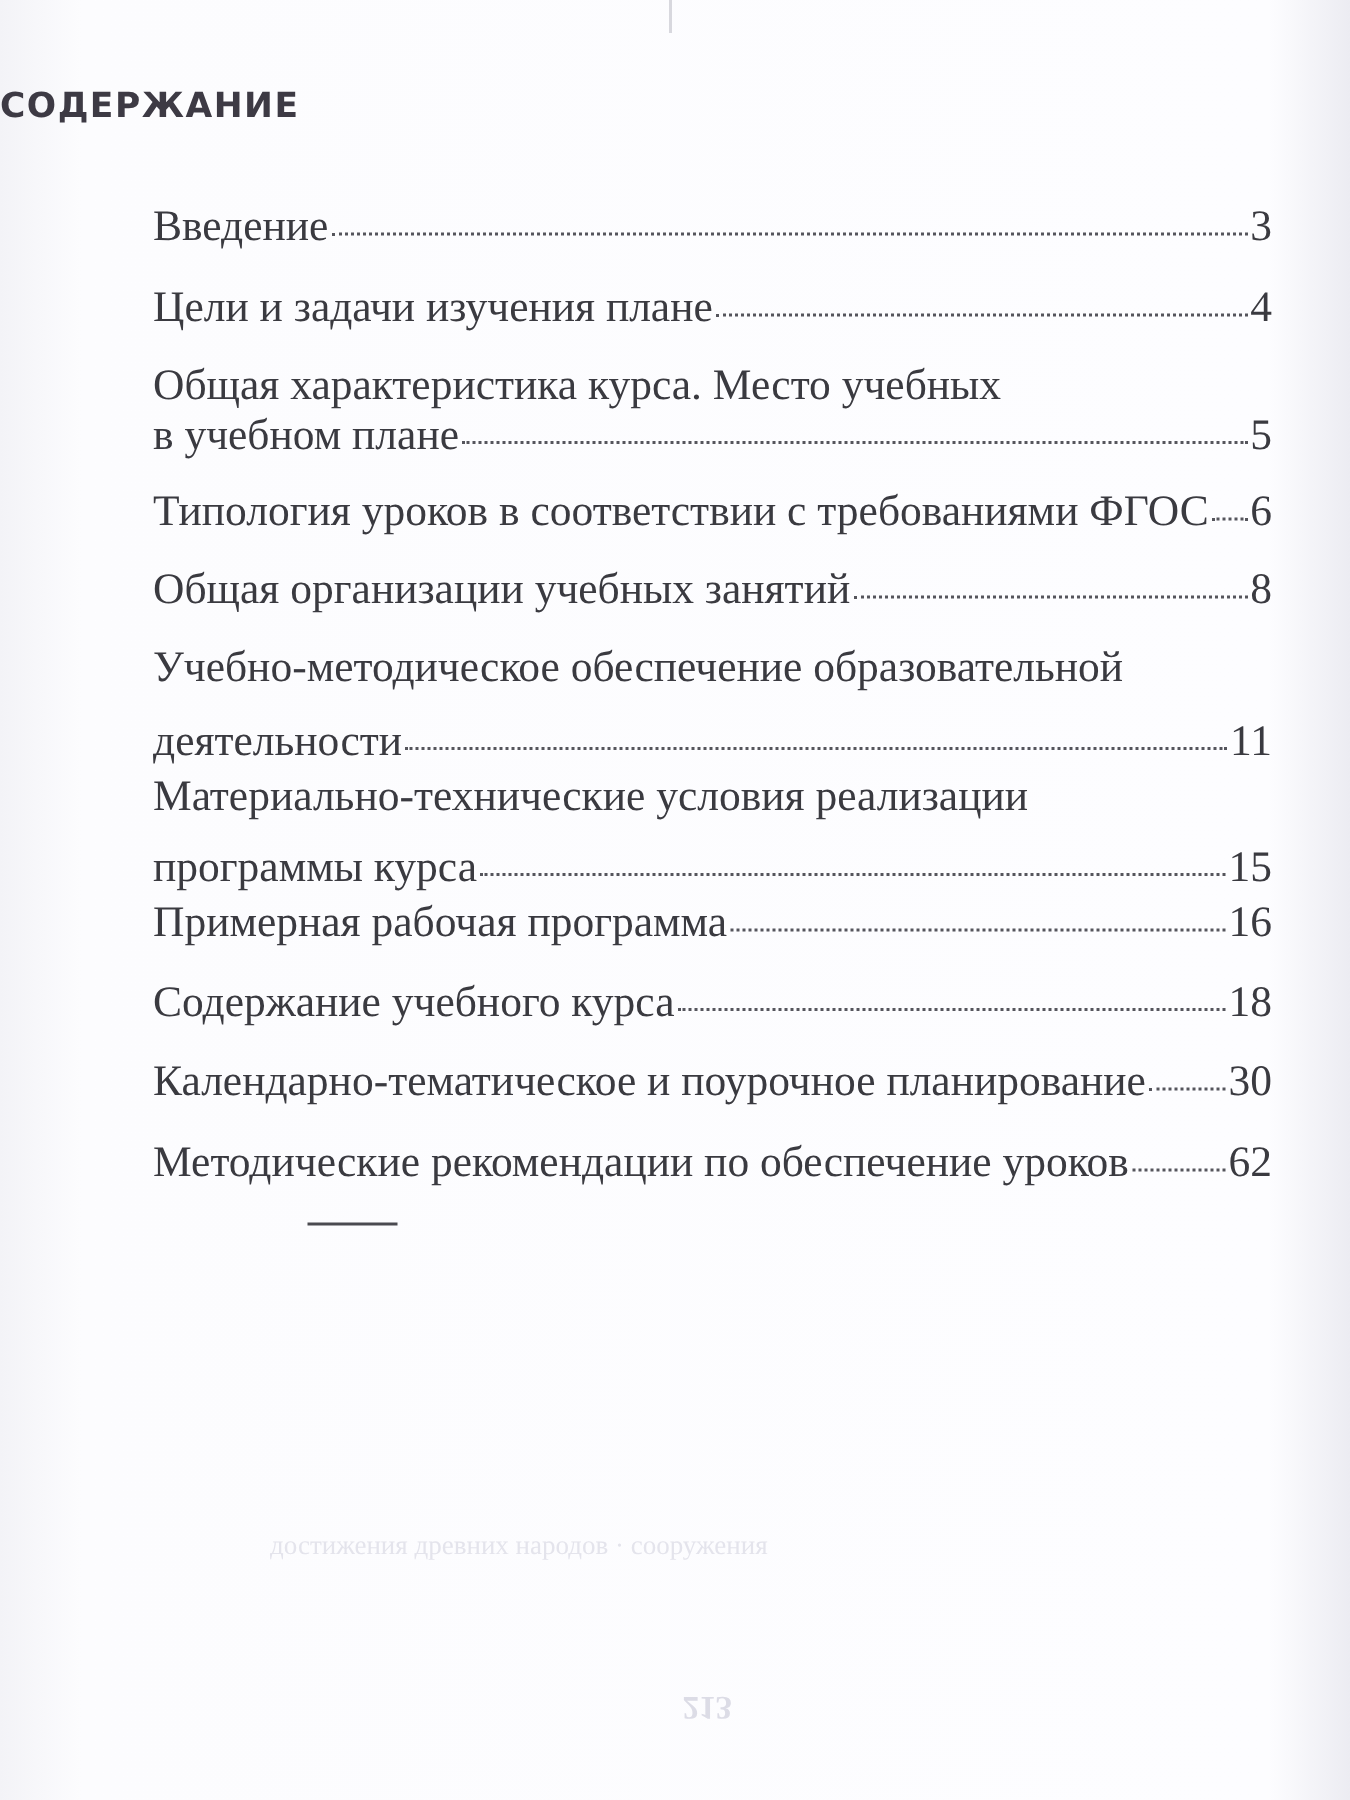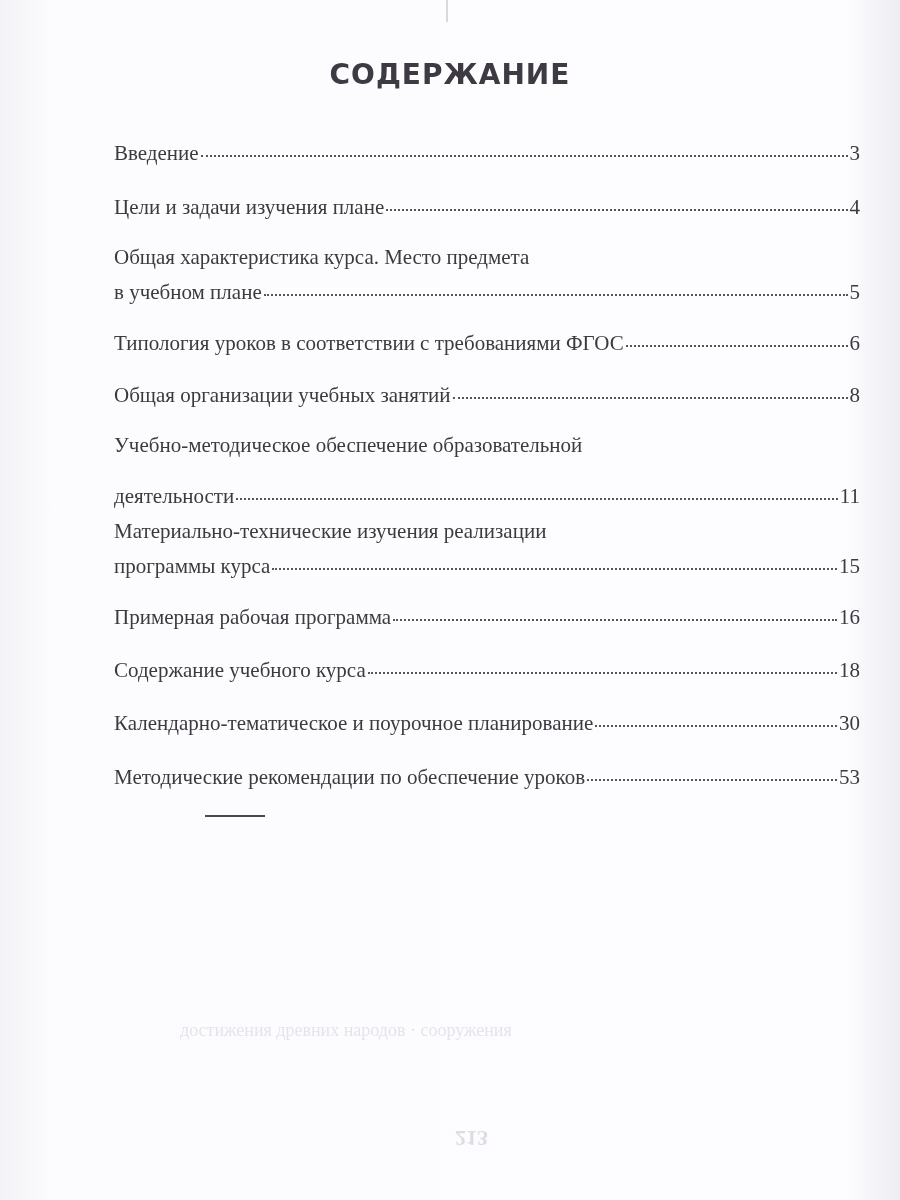--- a/index.html
+++ b/index.html
@@ -11,26 +11,26 @@
     position: relative;
   }
   .page {
     position: absolute; left: 0; top: 0; width: 900px; height: 1200px;
     background: linear-gradient(90deg, #f3f3f7 0%, #fcfcfe 6%, #fdfdff 94%, #ececf2 100%);
   }
   .spine-mark {
     position: absolute; left: 446px; top: 0; width: 2px; height: 22px; background: #d8d8de;
   }
   .title {
-    position: absolute; left: 0; right: 0; top: 58px; text-align: center;
+    position: absolute; left: 0; right: 0; top: 58px; 
     font-family: "DejaVu Sans", "Liberation Sans", sans-serif;
-    font-weight: bold; font-size: 28px; letter-spacing: 1px; color: #3d3a44;
+    font-weight: bold; font-size: 23px; letter-spacing: 1px; color: #3d3a44;
   }
   .toc { position: absolute; left: 102px; width: 746px; top: 130px; }
-  .entry { position: absolute; left: 12px; width: 746px; font-size: 21px; line-height: 27px; }
+  .entry { position: absolute; left: 0; width: 746px; font-size: 29px; line-height: 27px; }
   .entry .first-line { display: block; white-space: nowrap; }
   .entry .last-line { display: flex; align-items: baseline; white-space: nowrap; }
   .entry .leader {
     flex: 1 1 auto; overflow: hidden; margin: 0 2px; height: 20px;
     border-bottom: 2px dotted #55555c; position: relative; top: -3px;
   }
   .entry .pg { flex: 0 0 auto; }
   .bleed {
     position: absolute; left: 0; width: 900px; color: #e4e4ec; font-size: 18px;
     white-space: nowrap; overflow: hidden;
@@ -61,21 +61,21 @@
         </div>
     </div>
     <div class="entry" style="top:62px">
       <div class="last-line">
           <span>Цели и задачи изучения плане</span>
           <span class="leader"></span>
           <span class="pg">4</span>
         </div>
     </div>
     <div class="entry" style="top:114px">
-      <span class="first-line">Общая характеристика курса. Место предмета</span>
+      <span class="first-line">Общая характеристика курса. Место учебных</span>
       <div class="last-line" style="margin-top:6px">
           <span>в учебном плане</span>
           <span class="leader"></span>
           <span class="pg">5</span>
         </div>
     </div>
     <div class="entry" style="top:198px">
       <div class="last-line">
           <span>Типология уроков в соответствии с требованиями ФГОС</span>
           <span class="leader"></span>
@@ -91,22 +91,22 @@
     </div>
     <div class="entry" style="top:302px">
       <span class="first-line">Учебно-методическое обеспечение образовательной</span>
       <div class="last-line" style="margin-top:22px">
           <span>деятельности</span>
           <span class="leader"></span>
           <span class="pg">11</span>
         </div>
     </div>
     <div class="entry" style="top:388px">
-      <span class="first-line">Материально-технические изучения реализации</span>
-      <div class="last-line" style="margin-top:6px">
+      <span class="first-line">Материально-технические условия реализации</span>
+      <div class="last-line" style="margin-top:20px">
           <span>программы курса</span>
           <span class="leader"></span>
           <span class="pg">15</span>
         </div>
     </div>
     <div class="entry" style="top:472px">
       <div class="last-line">
           <span>Примерная рабочая программа</span>
           <span class="leader"></span>
           <span class="pg">16</span>
@@ -123,19 +123,19 @@
       <div class="last-line">
           <span>Календарно-тематическое и поурочное планирование</span>
           <span class="leader"></span>
           <span class="pg">30</span>
         </div>
     </div>
     <div class="entry" style="top:632px">
       <div class="last-line">
           <span>Методические рекомендации по обеспечение уроков</span>
           <span class="leader"></span>
-          <span class="pg">53</span>
+          <span class="pg">62</span>
         </div>
     </div>
   </div>
 
   <div class="rule" style="left:205px;top:815px;width:60px;"></div>
 </div>
 
 </body></html>

